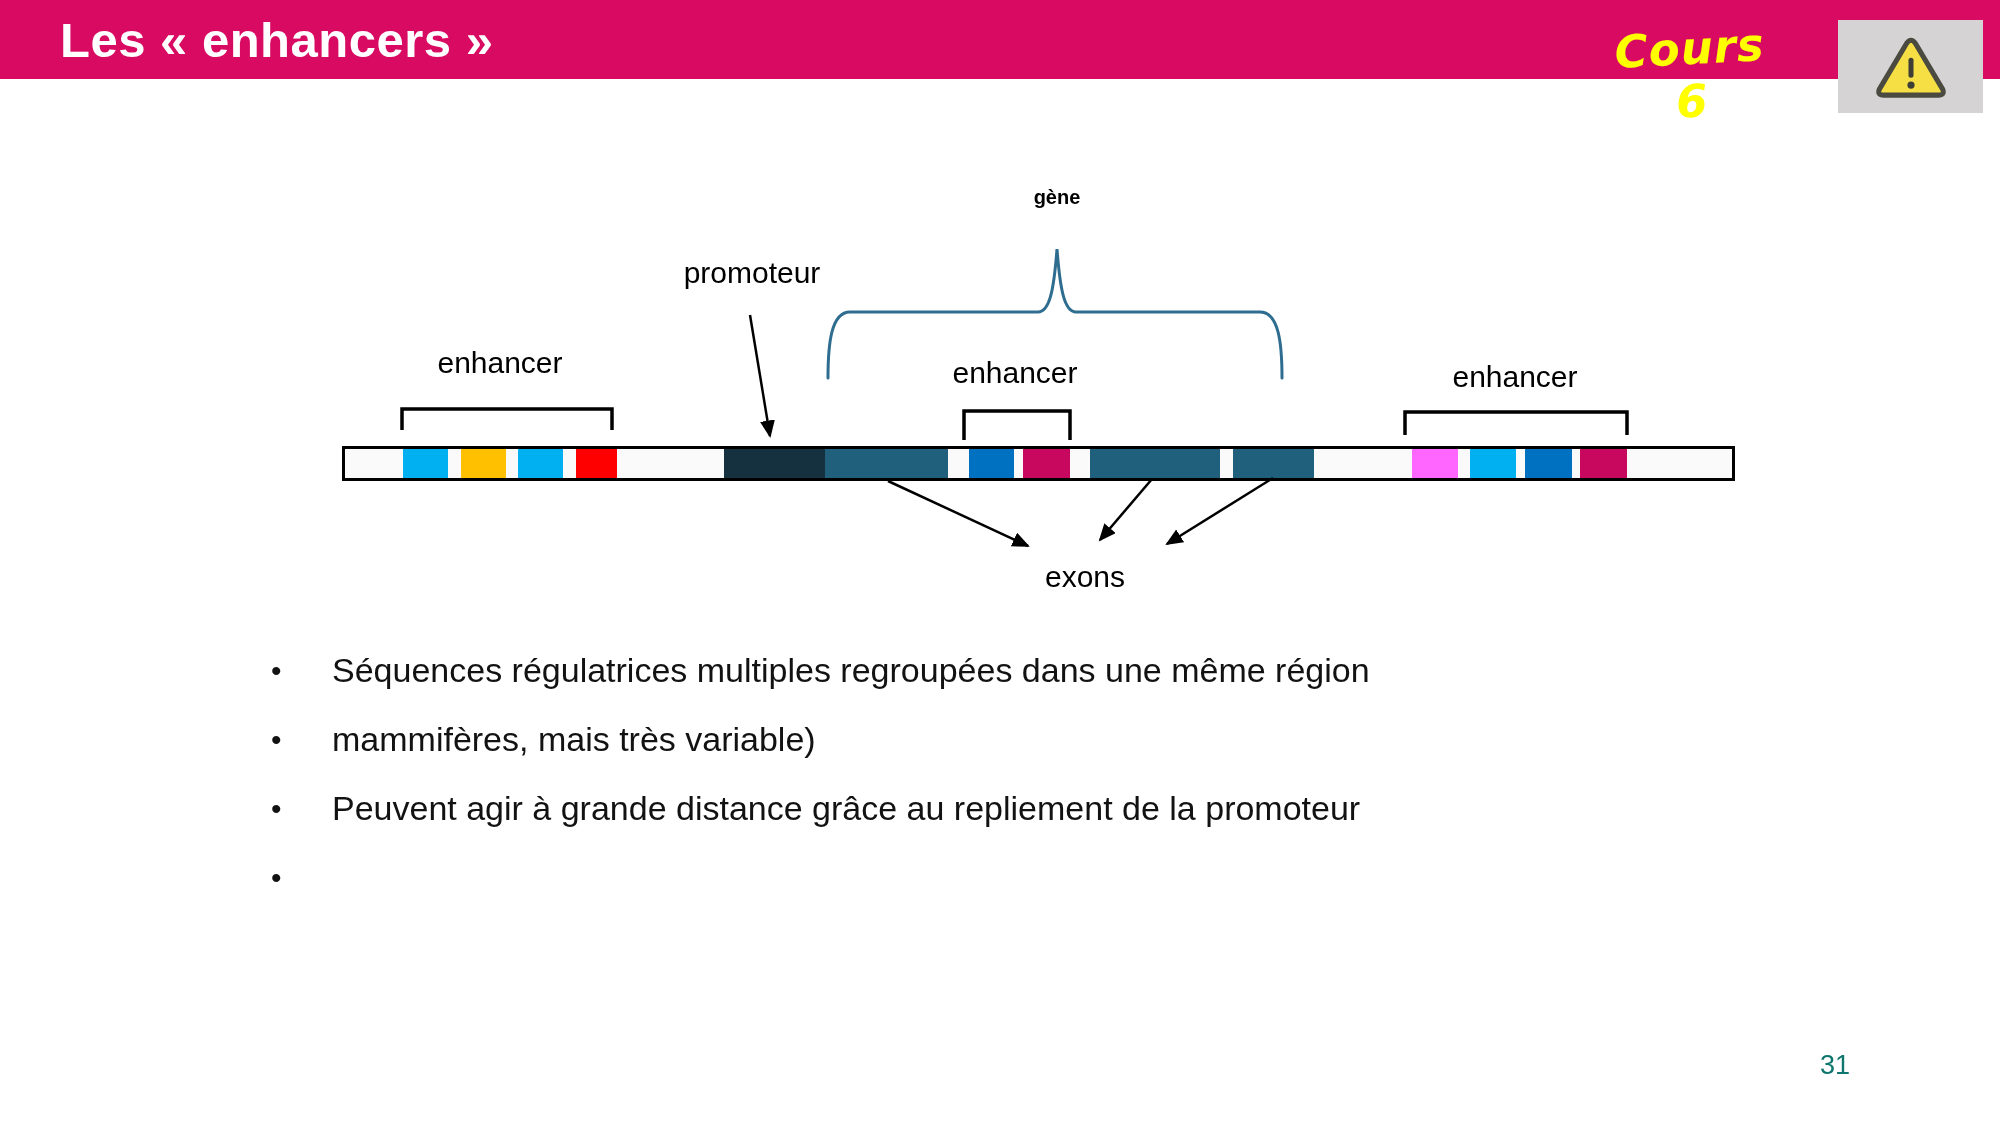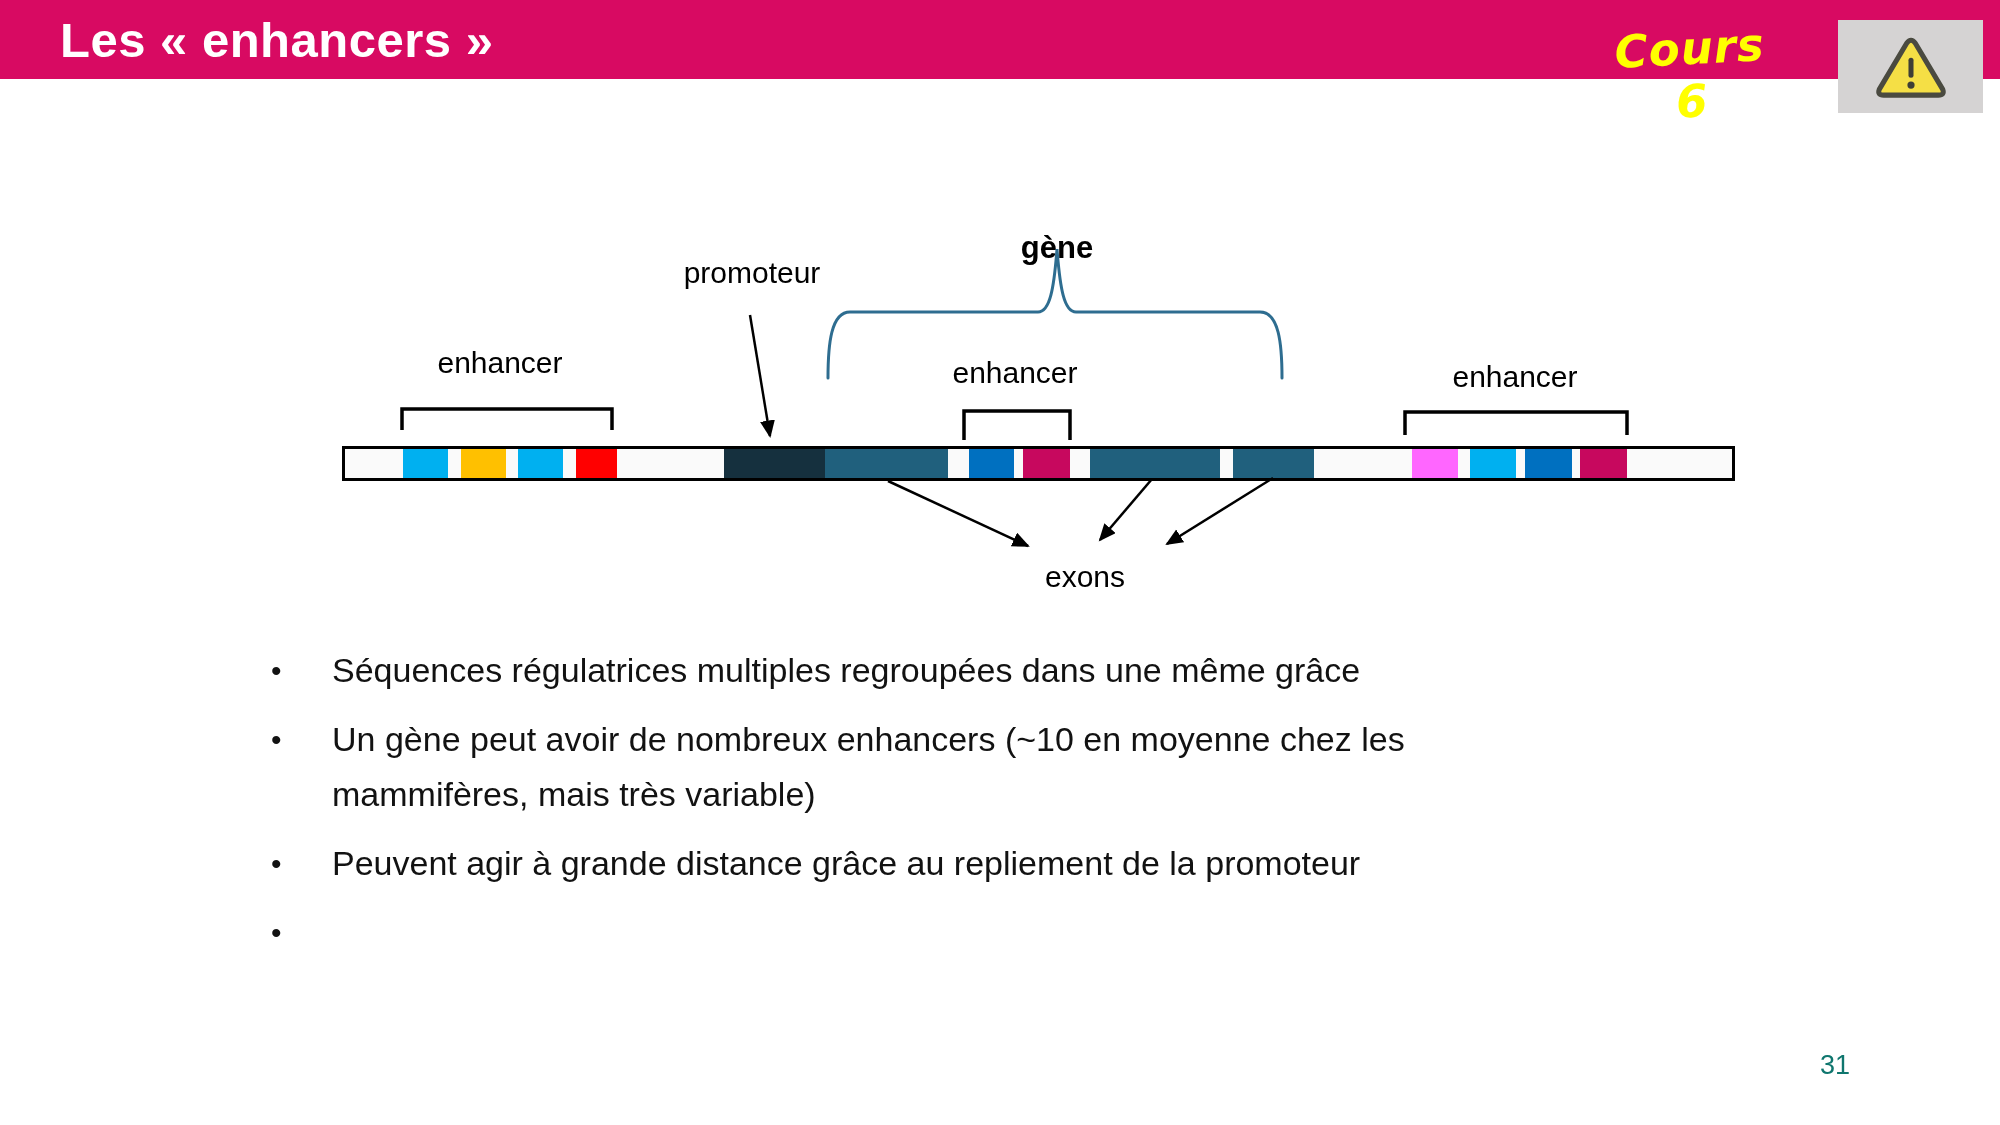--- a/index.html
+++ b/index.html
@@ -11,21 +11,21 @@
           display:flex;align-items:center;}
   .title{color:#FFFFFF;font-weight:bold;font-size:49px;padding-left:60px;letter-spacing:0.5px;}
   .course-badge{position:absolute;left:1596px;top:22px;width:190px;text-align:center;
           color:#FFFF00;font-size:45px;font-style:italic;font-weight:bold;
           font-family:"DejaVu Sans",sans-serif;transform:rotate(-3deg);letter-spacing:1px;}
   .warn-box{position:absolute;left:1838px;top:20px;width:145px;height:93px;background:#D5D3D3;
           display:flex;align-items:center;justify-content:center;}
 
   
   .dlabel{position:absolute;transform:translateX(-50%);font-size:30px;white-space:nowrap;color:#000;}
-  .dlabel.bold{font-weight:bold;font-size:31px;margin-top:44px;}
+  .dlabel.bold{font-weight:bold;font-size:20px;}
 
   
   .dna-bar{position:absolute;left:342px;top:446px;width:1387px;height:29px;
            background:#FAFAFA;border:3px solid #000;}
   .dna-seg{position:absolute;top:0;height:29px;}
 
   
   .overlay{position:absolute;left:0;top:0;width:2000px;height:1125px;pointer-events:none;}
 
   
@@ -95,25 +95,24 @@
     <line x1="750" y1="315" x2="770" y2="436" stroke="#000" stroke-width="2.5" marker-end="url(#ah)"></line>
 
     <line x1="888" y1="481" x2="1028" y2="546" stroke="#000" stroke-width="2.5" marker-end="url(#ah)"></line>
     <line x1="1152" y1="479" x2="1100" y2="540" stroke="#000" stroke-width="2.5" marker-end="url(#ah)"></line>
     <line x1="1273" y1="478" x2="1167" y2="544" stroke="#000" stroke-width="2.5" marker-end="url(#ah)"></line>
   </svg>
 
   <div class="bullets">
       <div class="bullet-item">
         <span class="bullet-dot">•</span>
-        <div class="bullet-line"><span>Séquences régulatrices multiples regroupées dans une même grâce</span></div>
+        <div class="bullet-line"><span>Séquences régulatrices multiples regroupées dans une même région</span></div>
       </div>
       <div class="bullet-item">
         <span class="bullet-dot">•</span>
-        <div class="bullet-line"><span>Un gène peut avoir de nombreux enhancers (~10 en moyenne chez les</span></div>
         <div class="bullet-line"><span>mammifères, mais très variable)</span></div>
       </div>
       <div class="bullet-item">
         <span class="bullet-dot">•</span>
         <div class="bullet-line"><span>Peuvent agir à grande distance grâce au repliement de la promoteur</span></div>
       </div>
       <div class="bullet-item">
         <span class="bullet-dot">•</span>
       </div>
     </div>

